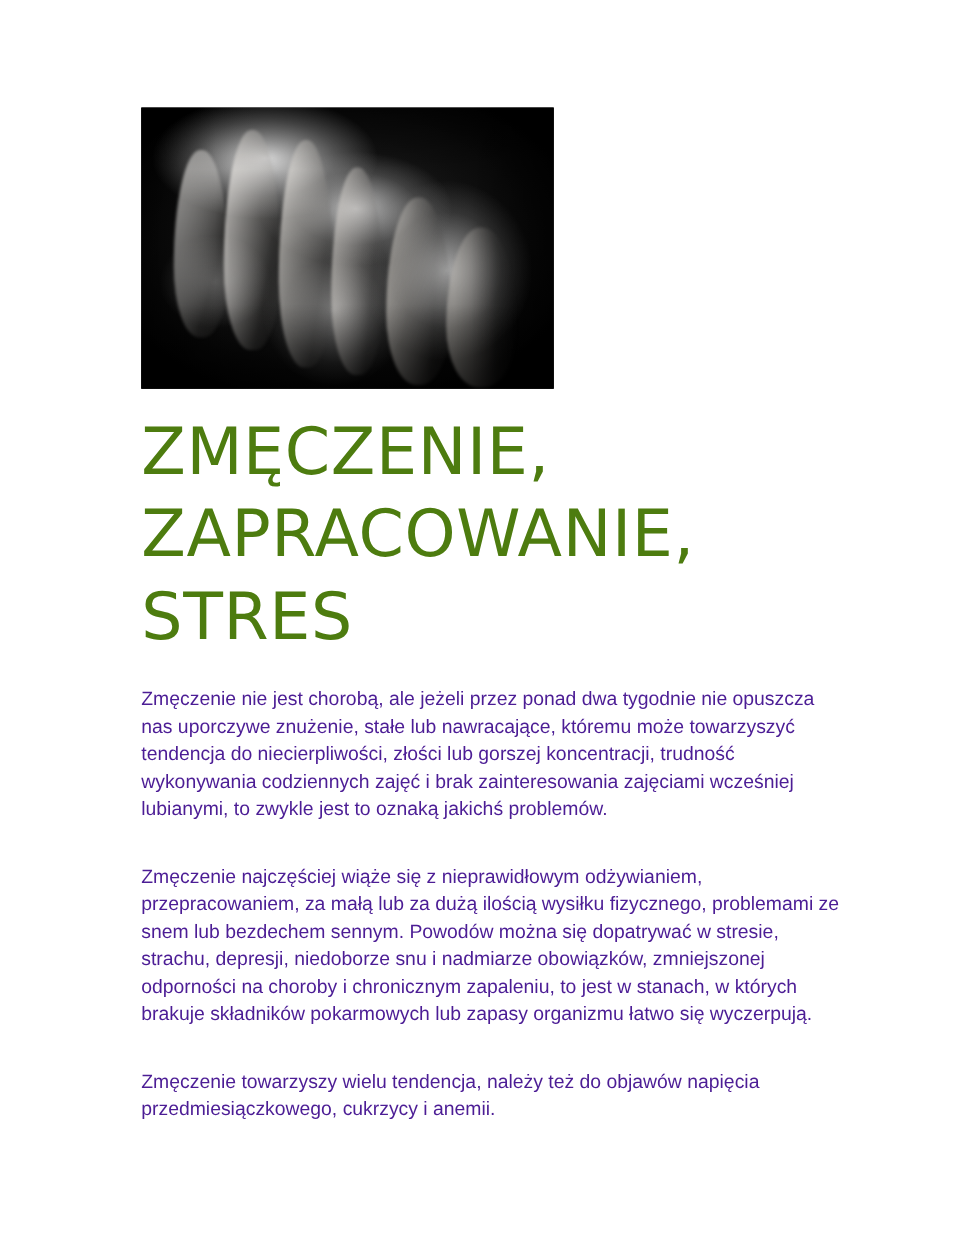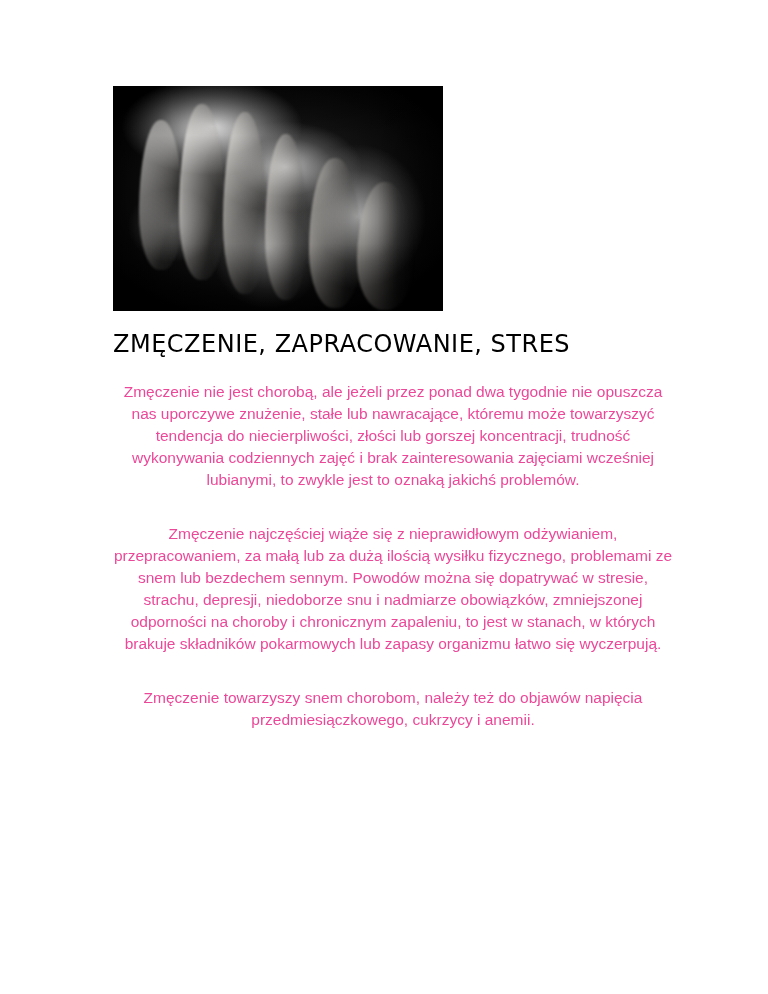--- a/index.html
+++ b/index.html
@@ -73,36 +73,35 @@
     position: absolute;
     inset: 0;
     background:
       linear-gradient(to bottom, rgba(0,0,0,0.35) 0%, rgba(0,0,0,0) 22%, rgba(0,0,0,0) 70%, rgba(0,0,0,0.55) 100%),
       linear-gradient(to right, rgba(0,0,0,0.45) 0%, rgba(0,0,0,0) 18%, rgba(0,0,0,0) 80%, rgba(0,0,0,0.5) 100%);
   }
 
   
   .title {
     margin: 18px 0 0 0;
-    color: #000000;
+    color: #4d7c0f;
     font-family: "DejaVu Sans", sans-serif;
-    font-size: 24px;
+    font-size: 52px;
     line-height: 1.27;
     font-weight: 400;
     letter-spacing: 0.5px;
     white-space: pre-line;
   }
 
   
   .body-text {
     margin: 22px 0 0 0;
     font-size: 15.5px;
     line-height: 1.42;
-    color: #ec4899;
-    text-align: center;
+    color: #4c1d95;
   }
   .body-text + .body-text {
     margin-top: 32px;
   }
 </style>
 </head>
 <body>
 
 <div class="page">
   <div class="content">
@@ -115,16 +114,16 @@
       <div class="photo-finger f4"></div>
       <div class="photo-finger f5"></div>
       <div class="photo-finger f6"></div>
       <div class="photo-shadow"></div>
     </div>
 
     <h1 class="title">ZMĘCZENIE, ZAPRACOWANIE, STRES</h1>
 
     <p class="body-text">Zmęczenie nie jest chorobą, ale jeżeli przez ponad dwa tygodnie nie opuszcza nas uporczywe znużenie, stałe lub nawracające, któremu może towarzyszyć tendencja do niecierpliwości, złości lub gorszej koncentracji, trudność wykonywania codziennych  zajęć i brak zainteresowania zajęciami wcześniej lubianymi, to zwykle jest to oznaką jakichś problemów.</p>
     <p class="body-text">Zmęczenie najczęściej wiąże się z nieprawidłowym odżywianiem, przepracowaniem, za małą lub za dużą ilością wysiłku fizycznego, problemami ze snem lub bezdechem sennym. Powodów można się dopatrywać w stresie, strachu, depresji, niedoborze snu i nadmiarze obowiązków, zmniejszonej odporności na choroby i chronicznym zapaleniu, to jest w stanach, w których brakuje składników pokarmowych lub zapasy organizmu łatwo się wyczerpują.</p>
-    <p class="body-text">Zmęczenie towarzyszy snem chorobom, należy też do objawów napięcia przedmiesiączkowego, cukrzycy i anemii.</p>
+    <p class="body-text">Zmęczenie towarzyszy wielu tendencja, należy też do objawów napięcia przedmiesiączkowego, cukrzycy i anemii.</p>
 
   </div>
 </div>
 
 </body></html>

